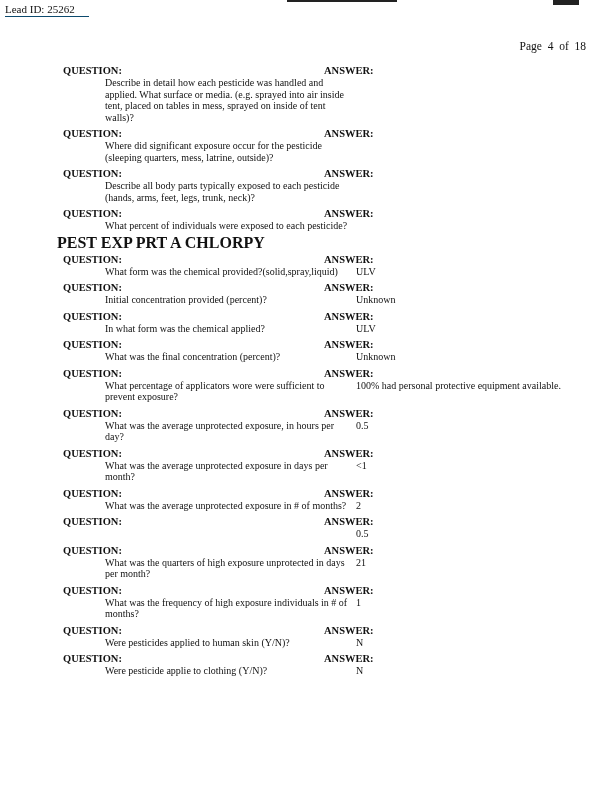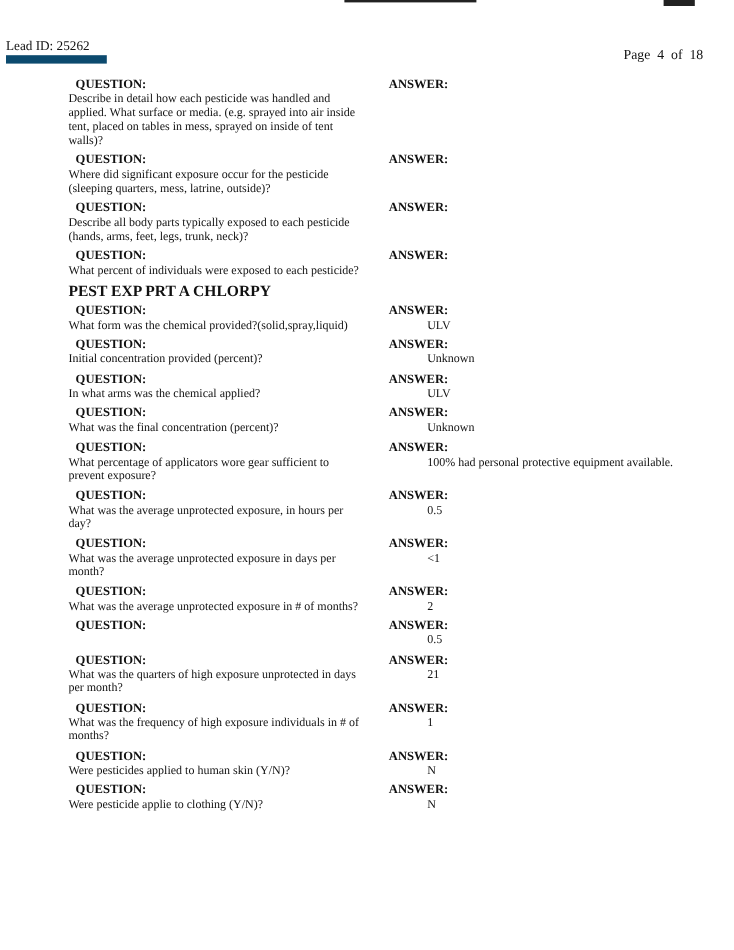--- a/index.html
+++ b/index.html
@@ -14,24 +14,23 @@
     overflow: hidden;
   }
   .artifact { position: absolute; background: #222; }
   .artifact-mid { left: 287px; top: 0; width: 110px; height: 2px; }
   .artifact-corner { left: 553px; top: 0; width: 26px; height: 5px; }
   .lead-id {
     position: absolute;
     left: 5px;
     top: 3px;
     font-size: 11px;
-    border-bottom: 7px solid #0c4a6e;
+    border-bottom: 1px solid #0c4a6e;
     padding-bottom: 1px;
     padding-right: 14px;
-    margin-top: 30px;
   }
   .page-num {
     position: absolute;
     right: 26px;
     top: 40px;
     font-size: 11.5px;
     white-space: pre;
   }
   .content {
     position: absolute;
@@ -48,30 +47,31 @@
   .q-label, .a-label {
     font-weight: bold;
     font-size: 10.5px;
     line-height: 13px;
   }
   .q-label { padding-left: 6px; }
   .q-text {
     font-size: 10px;
     line-height: 11.5px;
     width: 246px;
+    margin-left: 48px;
   }
   .a-text {
     font-size: 10px;
     line-height: 11.5px;
     min-height: 1px;
     margin-left: 32px;
   }
   .section-title {
     font-weight: bold;
-    font-size: 13px;
+    font-size: 16px;
     line-height: 14px;
     margin: 2px 0 3px 0;
   }
 </style>
 </head>
 <body>
 
 <div class="page">
 
   <div class="artifact artifact-mid"></div>
@@ -146,21 +146,21 @@
       </div>
       <div class="a-col">
         <div class="a-label">ANSWER:</div>
         <div class="a-text">Unknown</div>
       </div>
     </div>
 
     <div class="qa-row">
       <div class="q-col">
         <div class="q-label">QUESTION:</div>
-        <div class="q-text">In what arms was the chemical applied?</div>
+        <div class="q-text">In what form was the chemical applied?</div>
       </div>
       <div class="a-col">
         <div class="a-label">ANSWER:</div>
         <div class="a-text">ULV</div>
       </div>
     </div>
 
     <div class="qa-row">
       <div class="q-col">
         <div class="q-label">QUESTION:</div>
@@ -168,21 +168,21 @@
       </div>
       <div class="a-col">
         <div class="a-label">ANSWER:</div>
         <div class="a-text">Unknown</div>
       </div>
     </div>
 
     <div class="qa-row">
       <div class="q-col">
         <div class="q-label">QUESTION:</div>
-        <div class="q-text">What percentage of applicators wore gear sufficient to prevent exposure?</div>
+        <div class="q-text">What percentage of applicators wore were sufficient to prevent exposure?</div>
       </div>
       <div class="a-col">
         <div class="a-label">ANSWER:</div>
         <div class="a-text">100% had personal protective equipment available.</div>
       </div>
     </div>
 
     <div class="qa-row">
       <div class="q-col">
         <div class="q-label">QUESTION:</div>

